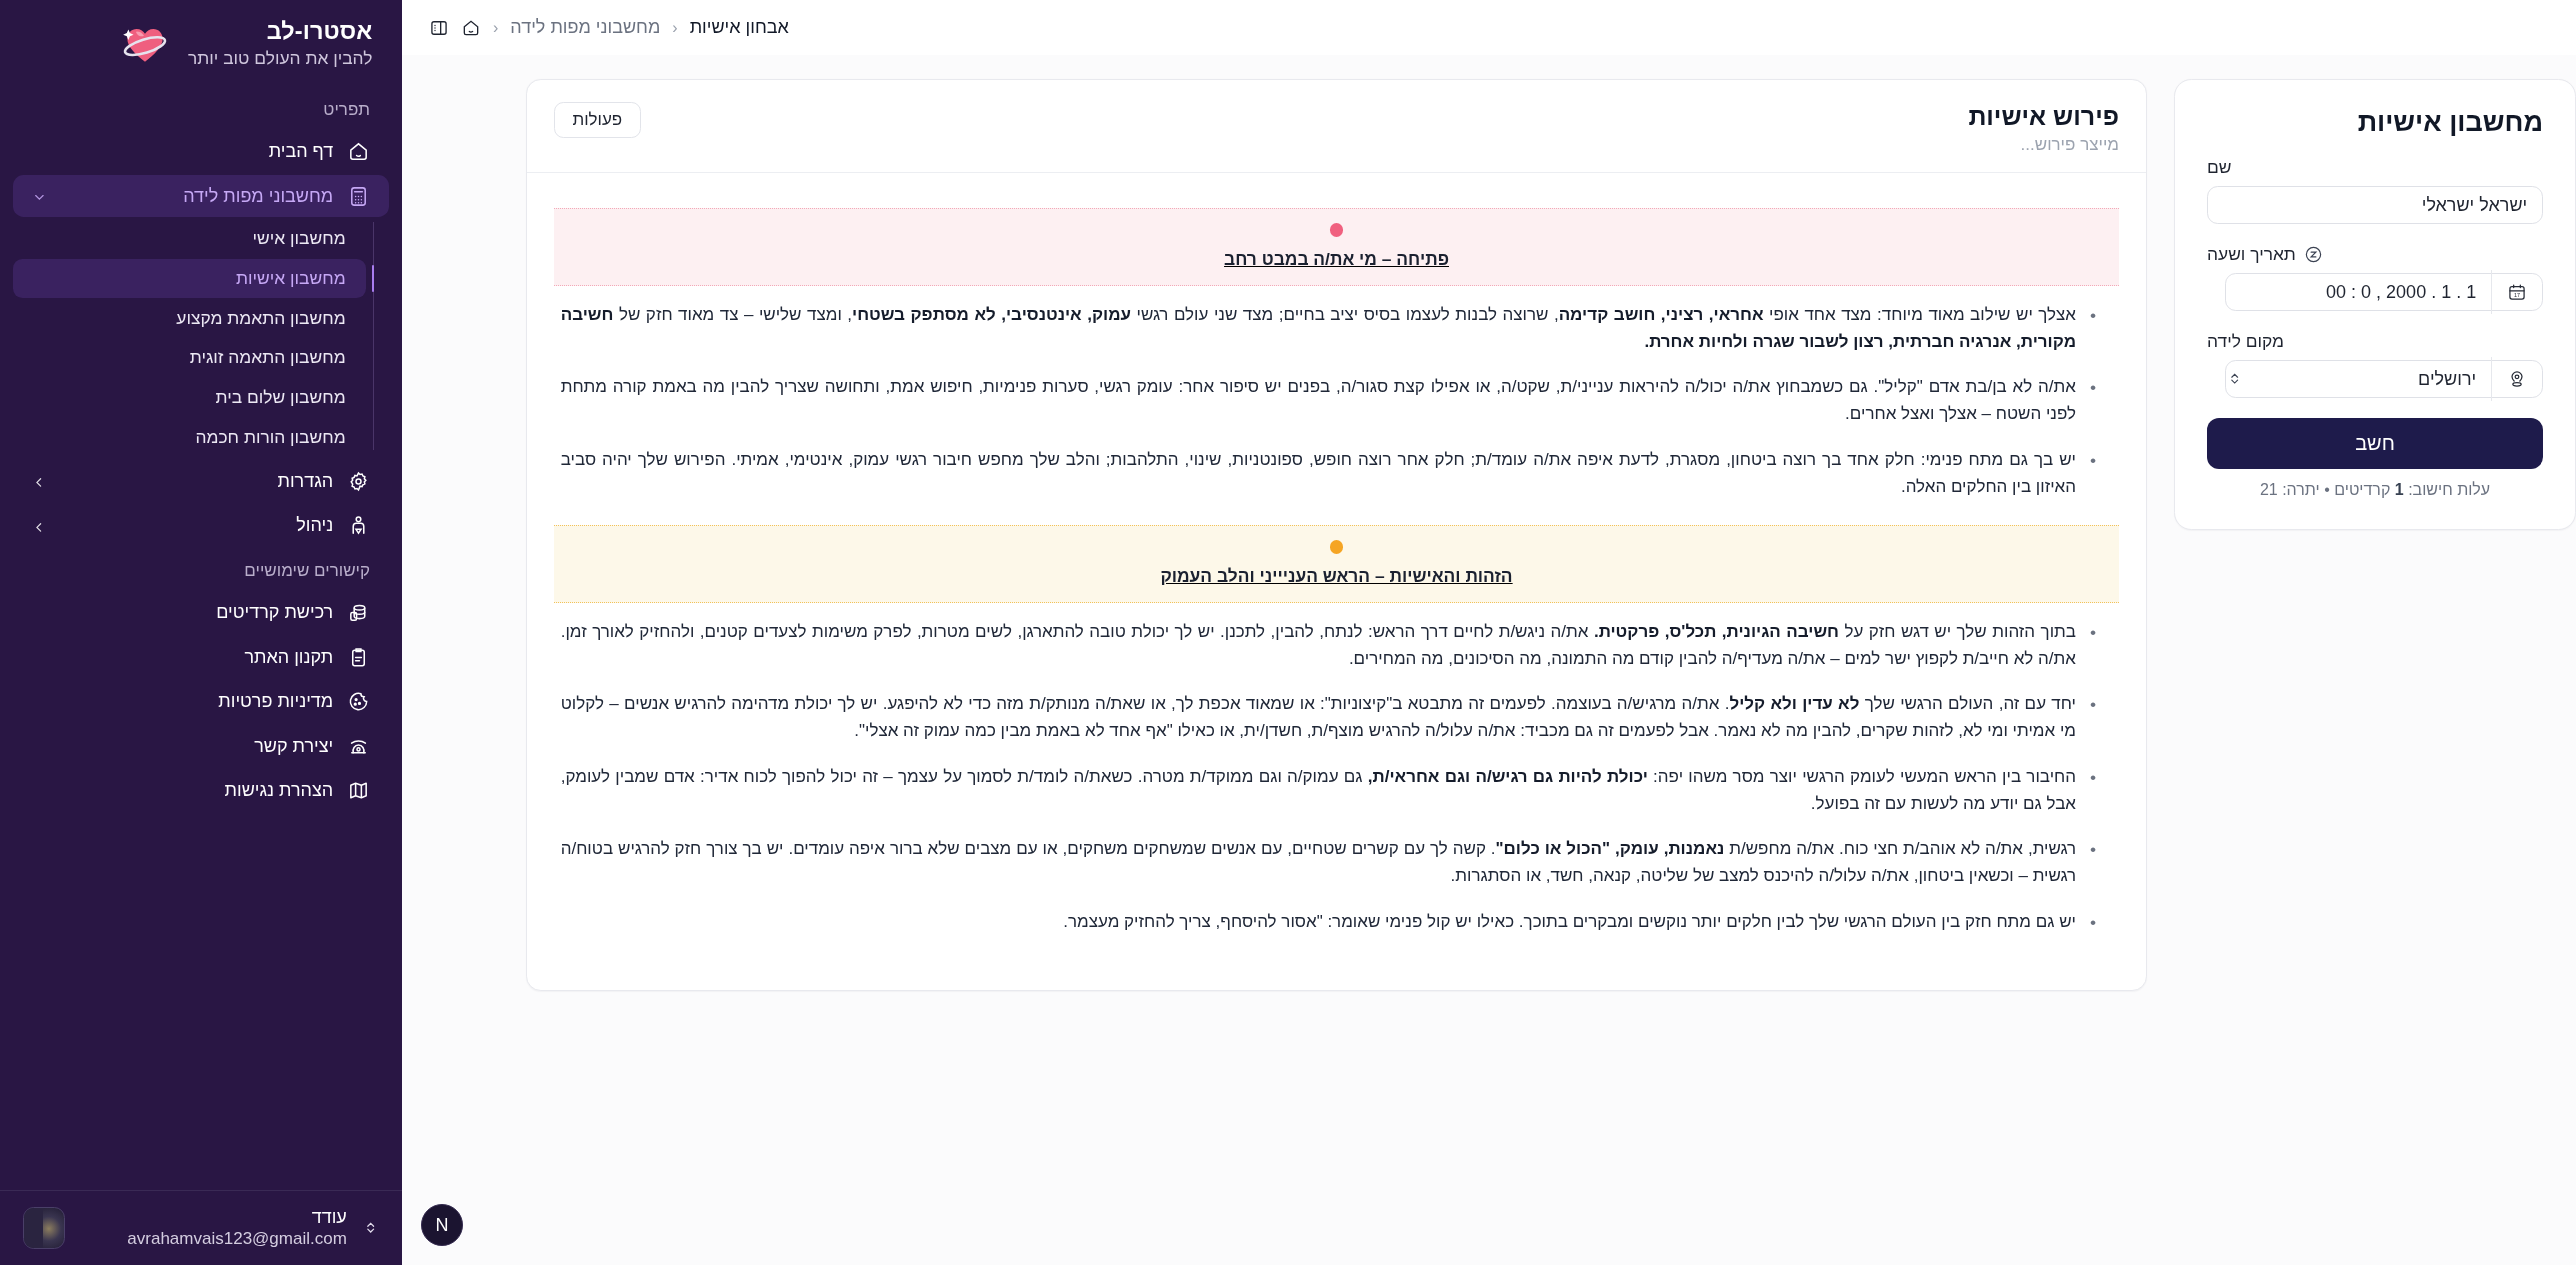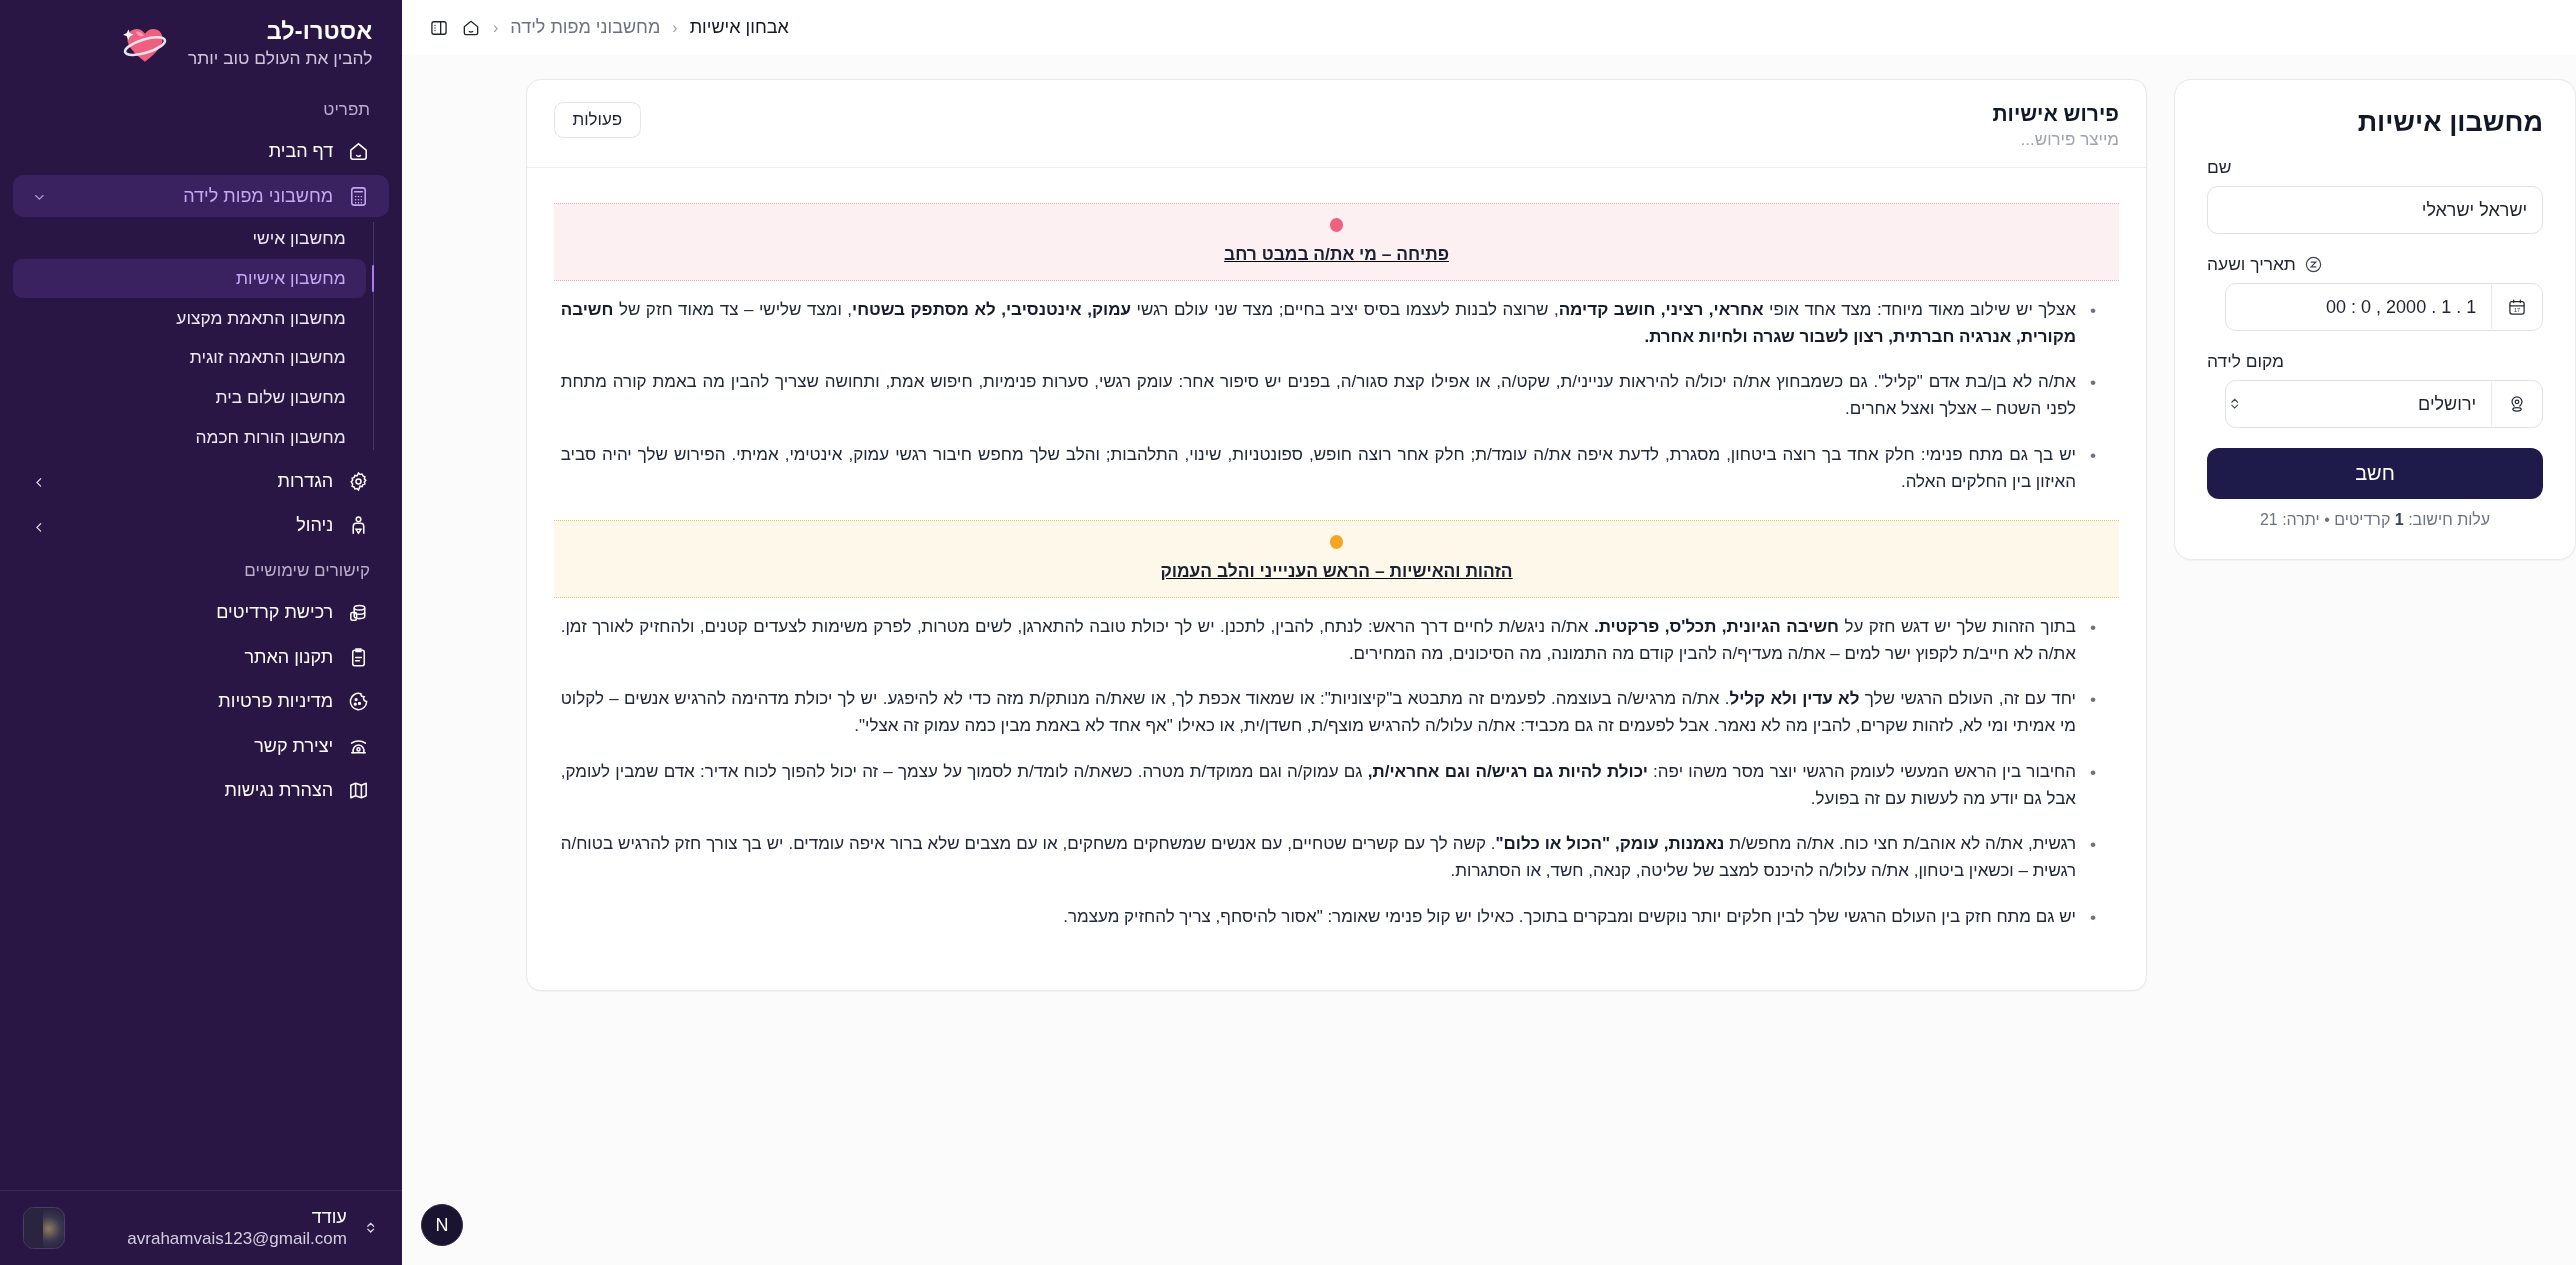--- a/index.html
+++ b/index.html
@@ -108,21 +108,21 @@
     padding: 27px 32px 29.5px 32px;
     box-shadow: 0 0.7px 1.3px rgba(16,24,40,.04);
   }
   .calc-title { font-size: 27px; font-weight: 700; color: #111827; text-align: right; margin-bottom: 19px;}
   .fld-label {
     font-size: 17.4px; color: #1f2430; text-align: right; margin-bottom: 8px;
     display: flex; align-items: center; justify-content: flex-start; gap: 8px; flex-direction: row-reverse;
   }
   .fld-label .help { width: 19px; height: 19px; flex: 0 0 19px; color:#3b4252; }
   .inp {
-    height: 48px; border: 0.7px solid #dfe1e7; border-radius: 10.7px; background: #fff;
+    height: 38px; border: 0.7px solid #dfe1e7; border-radius: 10.7px; background: #fff;
     display: flex; align-items: center; padding: 0 14.8px;
     font-size: 18px; color: #1f2430; margin-bottom: 20px; text-align: right;
     direction: rtl;
   }
   .inp.group { padding: 0; margin-left: 18px; }
   .inp.group .ib-ico {
     width: 51px; height: 44px; flex: 0 0 51px;
     display: flex; align-items: center; justify-content: center;
     border-left: 0.7px solid #e6e8ed; color: #262b36;
   }
@@ -145,21 +145,21 @@
     flex: 1 1 auto; margin-left: 124px; margin-right: 0;
     background: #ffffff; border: 0.7px solid #e8e9ee; border-radius: 14.8px;
     box-shadow: 0 0.7px 1.3px rgba(16,24,40,.04);
     min-height: 912px; max-height: 912px; overflow: hidden;
   }
   .doc-head {
     display: flex; align-items: flex-start; padding: 21.5px 27px 17.4px 27px;
     border-bottom: 0.7px solid #eceef2;
   }
   .doc-head-txt { flex: 1 1 auto; text-align: right; }
-  .doc-title { font-size: 21px; font-weight: 700; color: #111827; }
+  .doc-title { font-size: 25px; font-weight: 700; color: #111827; }
   .doc-sub { font-size: 17px; color: #9ca3af; margin-top: 4px; }
   .btn-ghost {
     border: 0.7px solid #e2e4ea; background: #fff; border-radius: 9.4px;
     height: 36px; padding: 0 17.4px; font-size: 17px; color: #1f2430;
     font-family: inherit; display: flex; align-items: center;
   }
   .doc-body { padding: 20px 27px 27px 27px; }
 
   .sec-head {
     border-top: 1.3px dotted; border-bottom: 1.3px dotted;

